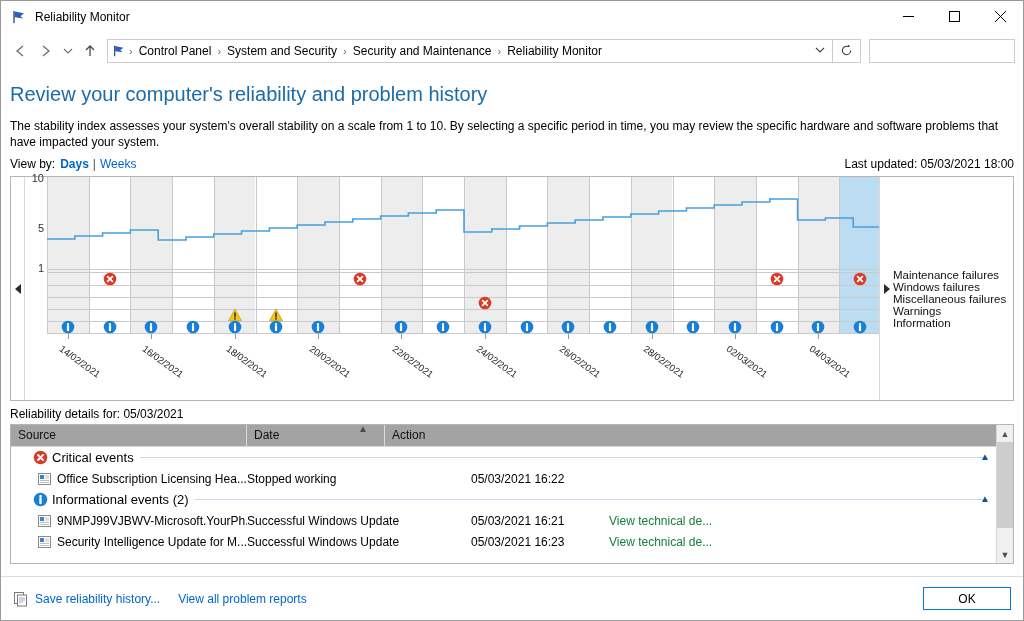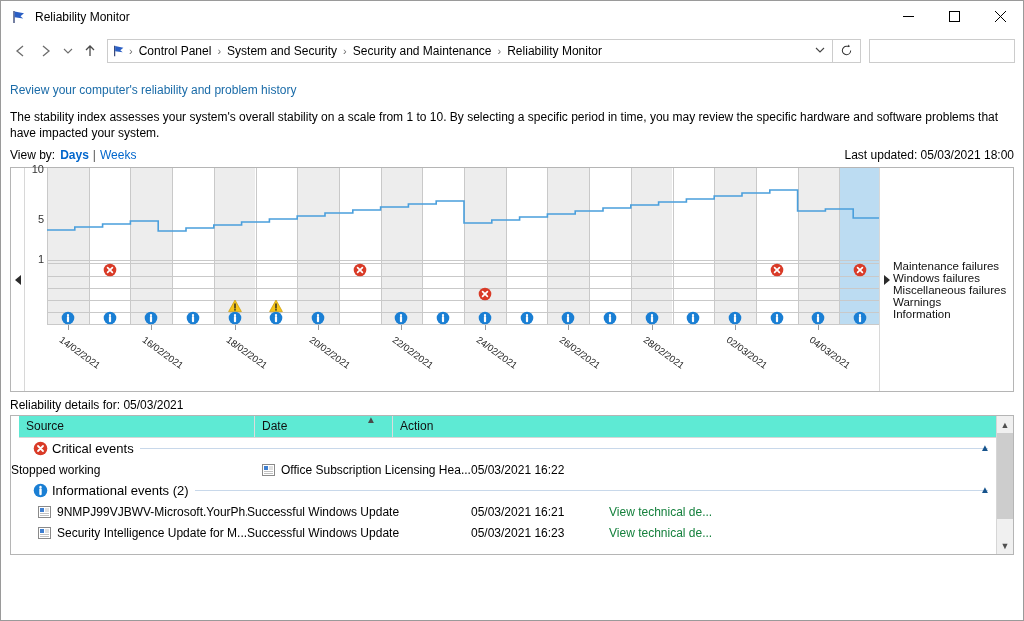--- a/index.html
+++ b/index.html
@@ -40,21 +40,21 @@
   .refresh-btn { width:28px; height:24px; border:1px solid #ccc; border-left:none;
                  background:#fff; display:flex; align-items:center;
                  justify-content:center; color:#333; font-size:13px; }
   .searchbox { width:146px; height:24px; border:1px solid #ccc; margin-left:8px;
                background:#fff; display:flex; align-items:center; padding:0 4px; }
   .searchbox input { border:none; outline:none; flex:1; font-size:12px;
                      font-family:"Liberation Sans", sans-serif; background:transparent; }
 
   
   .content { flex:1; padding:0 9px; position:relative; overflow:hidden; }
-  h1.page-title { font-size:12px; font-weight:normal; color:#1a6ba8;
+  h1.page-title { font-size:20px; font-weight:normal; color:#1a6ba8;
                   margin:14px 0 0 0; padding:0; }
   .desc { margin-top:12px; font-size:12px; line-height:16px; color:#000;
           max-width:1002px; }
   .viewrow { margin-top:7px; display:flex; align-items:baseline; font-size:12px; }
   .viewby-label { color:#000; }
   .link { color:#0066cc; cursor:pointer; }
   .link.bold { font-weight:bold; }
   .viewrow .sep { color:#555; margin:0 4px; }
   .lastupd { margin-left:auto; color:#000; }
 
@@ -88,21 +88,21 @@
   .tickmark { position:absolute; width:1px; height:5px; background:#9a9a9a; }
   .xlab { position:absolute; font-size:9.5px; color:#222; white-space:nowrap;
           transform-origin: left top; transform: rotate(36deg); }
 
   
   .details-label { margin-top:6px; font-size:12px; color:#000; }
   .table-wrap { margin-top:3px; height:140px; border:1px solid #b5b5b5;
                 display:flex; background:#fff; }
   .tbl { flex:1; display:flex; flex-direction:column; overflow:hidden; }
   .thead { height:22px; display:flex; border-bottom:1px solid #d6d6d6;
-           background:#5eead4; position:relative;margin-left:8px; }
+           background:#a3a3a3; position:relative; }
   .th { font-size:12px; color:#111; padding:3px 0 0 7px; position:relative;
         border-right:1px solid #dcdcdc; }
   .th.c0 { width:236px; }
   .th.c1 { width:224px; }
   .th.c2 { width:138px; }
   .th.c3 { width:110px; border-right:none; }
   .sort-caret { position:absolute; right:16px; top:-2px; color:#4a4a4a; font-size:10px; }
   .tbody { flex:1; overflow:hidden; position:relative; }
   .grp-row { display:flex; align-items:center; height:21px; padding-left:22px;
              position:relative; }
@@ -467,29 +467,29 @@
             <div class="grp-row">
               <span class="grp-ico"><svg width="15" height="15" viewBox="0 0 15 15">
                   <circle cx="7.5" cy="7.5" r="6.8" fill="#d93b28"></circle>
                   <path d="M5 5 L10 10 M10 5 L5 10" stroke="#fff" stroke-width="1.8" stroke-linecap="round"></path>
                 </svg></span>
               <span class="grp-label">Critical events</span>
               <span class="grp-rule"></span>
               <span class="grp-chev">▲</span>
             </div>
             <div class="ev-row">
-              <span class="ev-c c1">Stopped working</span>
               <span class="ev-c c0">
                 <span class="file-ico"><svg width="13" height="12" viewBox="0 0 13 12">
                     <rect x="0.5" y="0.5" width="12" height="11" fill="#fff" stroke="#8a8a8a"></rect>
                     <rect x="2" y="2" width="4" height="4" fill="#3f7fd0"></rect>
                     <path d="M7 3 H11 M7 5 H11 M2 7.5 H11 M2 9.5 H11" stroke="#b9b9b9" stroke-width="0.9"></path>
                   </svg></span>
                 <span>Office Subscription Licensing Hea...</span>
               </span>
+              <span class="ev-c c1">Stopped working</span>
               <span class="ev-c c2">05/03/2021 16:22</span>
               <span class="ev-c c3"></span>
             </div>
             <div class="grp-row">
               <span class="grp-ico"><svg width="15" height="15" viewBox="0 0 15 15">
                   <circle cx="7.5" cy="7.5" r="6.8" fill="#1a7fd4"></circle>
                   <path d="M7.5 4 L7.5 4.2" stroke="#fff" stroke-width="2.4" stroke-linecap="round"></path>
                   <path d="M7.5 6.4 L7.5 11" stroke="#fff" stroke-width="2.4" stroke-linecap="round"></path>
                 </svg></span>
               <span class="grp-label">Informational events (2)</span>
@@ -527,13 +527,25 @@
       <div class="vscroll">
         <div class="vs-arrow">▲</div>
         <div class="vs-track">
           <div class="vs-thumb"></div>
         </div>
         <div class="vs-arrow">▼</div>
       </div>
     </div>
   </div>
 
+  <div class="footer">
+    <span class="save-ico">
+      <svg width="16" height="16" viewBox="0 0 16 16">
+        <rect x="1.5" y="1.5" width="9" height="11" fill="#fff" stroke="#7a7a7a" stroke-width="1"></rect>
+        <rect x="4.5" y="4" width="9" height="11" fill="#fff" stroke="#7a7a7a" stroke-width="1"></rect>
+        <path d="M6 7 H12 M6 9 H12 M6 11 H10" stroke="#9aa7c4" stroke-width="1"></path>
+      </svg>
+    </span>
+    <span class="link">Save reliability history...</span>
+    <span class="link link2">View all problem reports</span>
+    <button class="ok-btn">OK</button>
+  </div>
 </div>
 
 </body></html>

